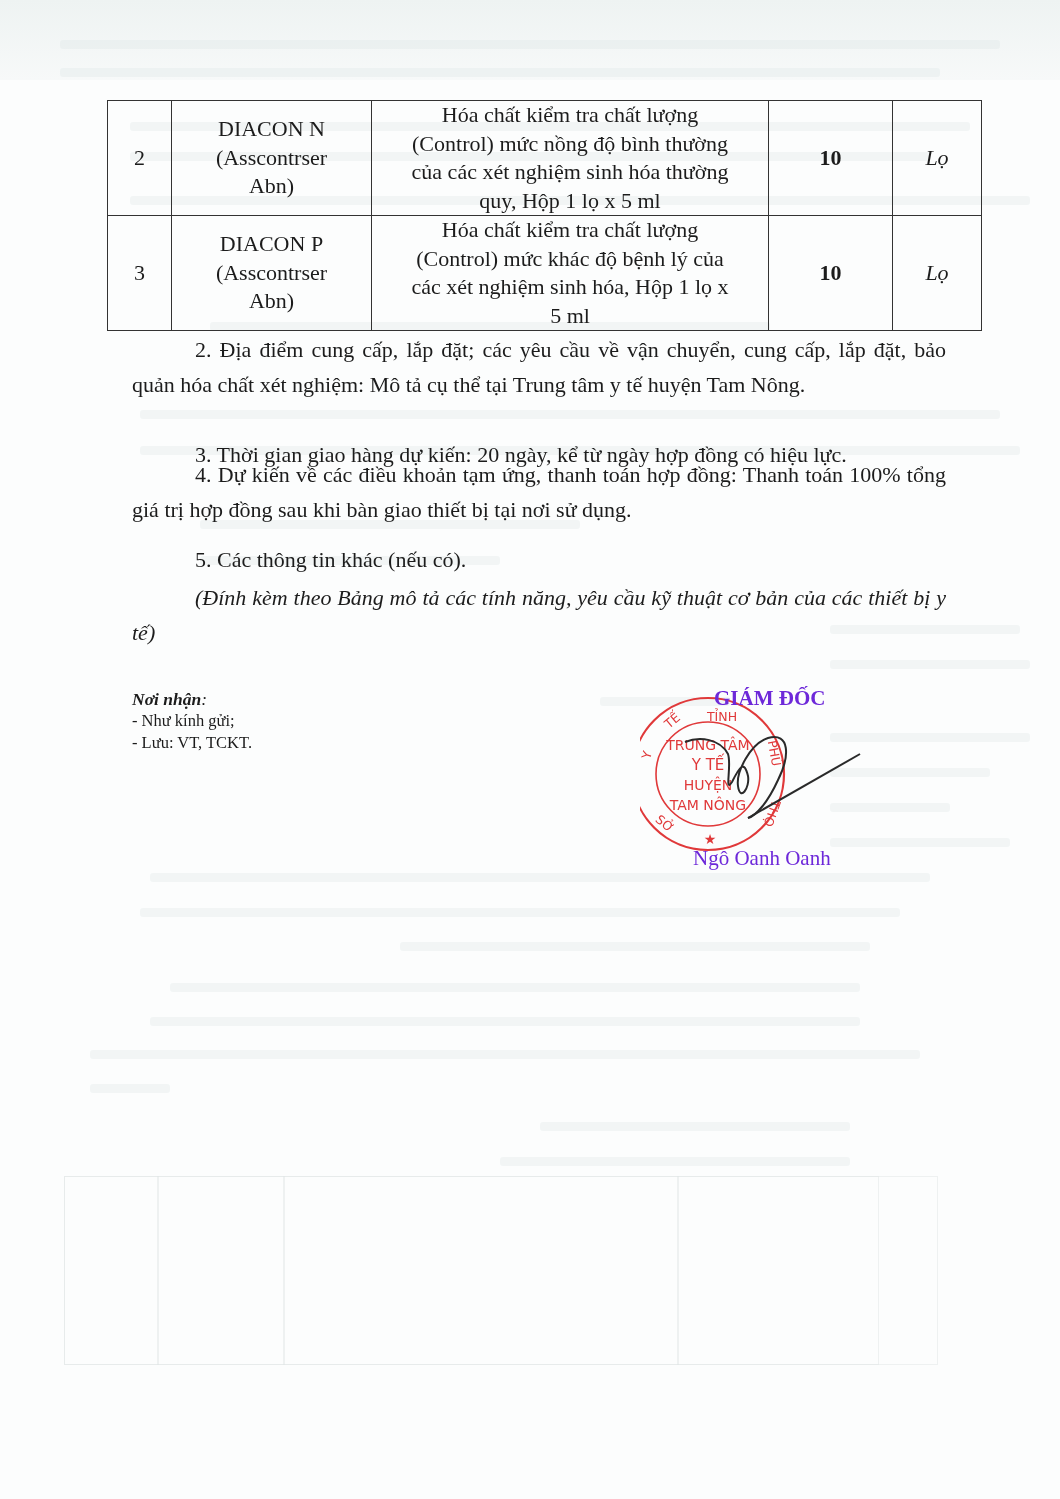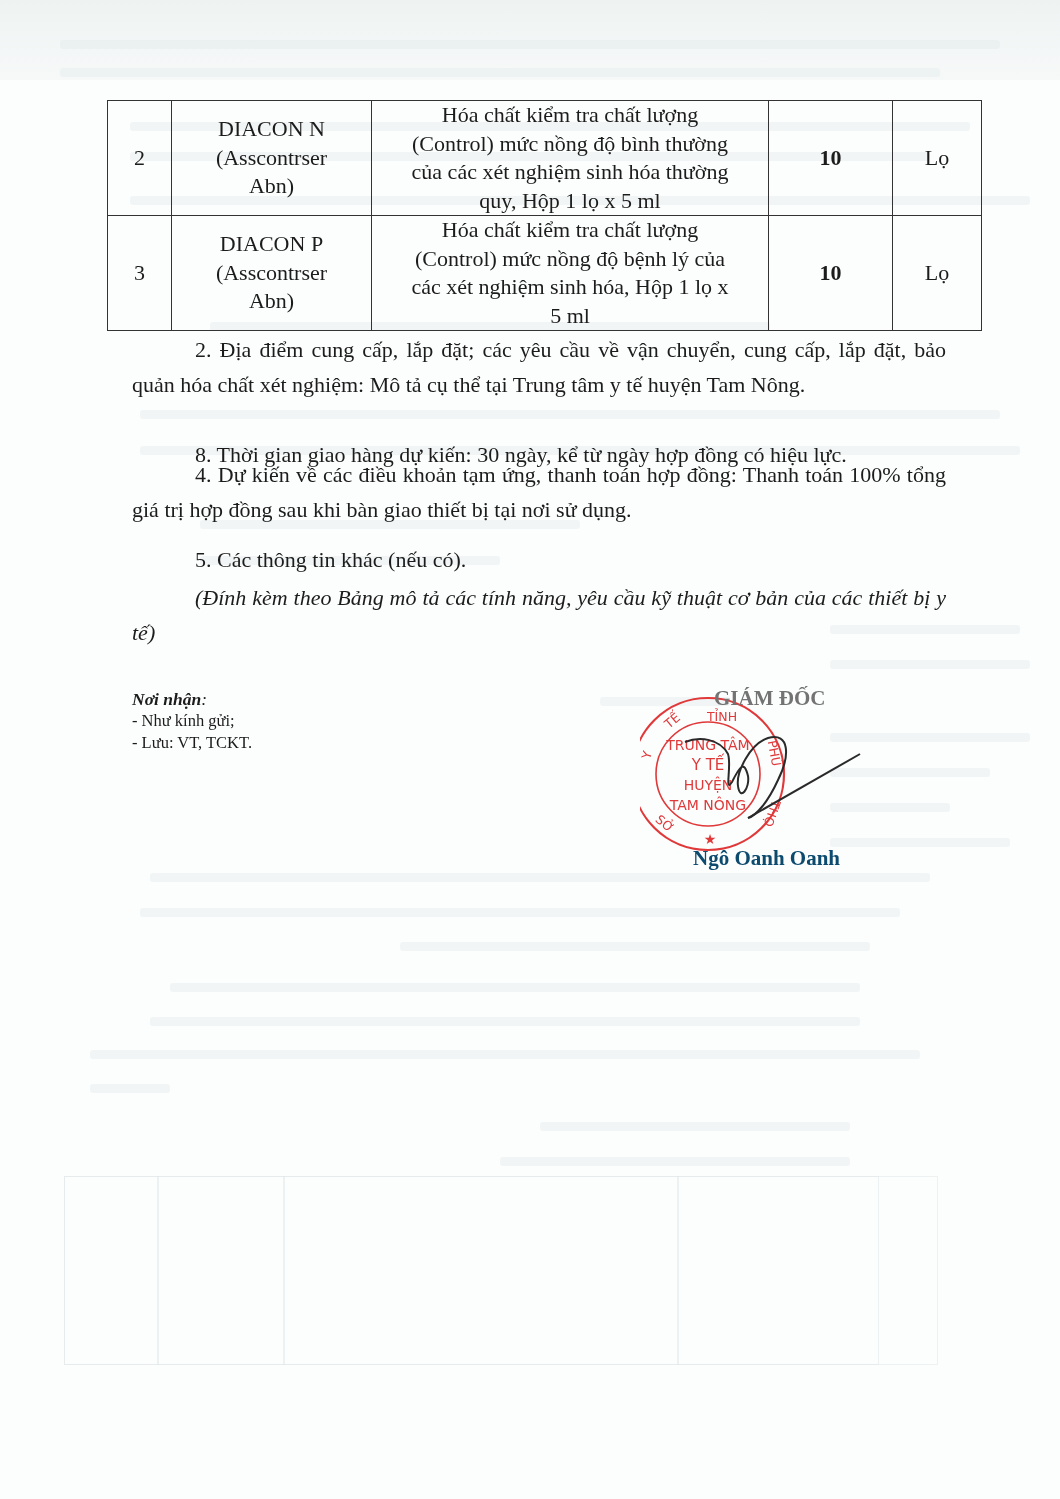--- a/index.html
+++ b/index.html
@@ -27,40 +27,40 @@
       position: absolute; left: 107px; top: 100px;
       border-collapse: collapse; font-size: 22px; line-height: 28.5px;
     }
     table.items td {
       border: 1.5px solid #333; text-align: center; vertical-align: middle; padding: 0;
     }
     table.items td.c0 { width: 63px; }
     table.items td.c1 { width: 199px; font-family: Liberation Serif, serif; }
     table.items td.c2 { width: 388px; padding: 0 4px; }
     table.items td.c3 { width: 123px; font-weight: bold; }
-    table.items td.c4 { width: 88px; }
+    table.items td.c4 { width: 88px; font-style: italic; }
     table.items tr { height: 114px; }
     .para {
       position: absolute; left: 132px; width: 814px;
       font-size: 22px; line-height: 35px; text-align: justify;
     }
     .indent { text-indent: 63px; }
     .italic { font-style: italic; }
     .recip {
       position: absolute; left: 132px; top: 688px; font-size: 16.5px; line-height: 22px;
     }
     .recip .title { font-style: italic; font-weight: bold; font-size: 17.5px; }
     .sigblock {
       position: absolute; left: 640px; top: 684px; width: 240px; height: 190px;
     }
     .sig-title {
-      position: absolute; left: 74px; top: 2px; font-weight: bold; font-size: 21px; color: #737373;
+      position: absolute; left: 74px; top: 2px; font-weight: bold; font-size: 21px; color: #6d28d9;
     }
     .sig-name {
-      position: absolute; left: 53px; top: 162px; font-weight: bold; font-size: 21px; color: #0c4a6e;
+      position: absolute; left: 53px; top: 162px; font-weight: normal; font-size: 21px; color: #6d28d9;
     }
     .stamp { position: absolute; left: 0; top: 0; }
   </style>
 </head>
 <body>
 
 <div class="topband"></div>
 
 <div class="ghost">
   <div class="gl" style="left:60px;top:40px;width:940px;"></div>
@@ -116,32 +116,32 @@
   </tr>
   <tr>
     <td class="c0">3</td>
     <td class="c1">
       <div>DIACON P</div>
       <div>(Asscontrser</div>
       <div>Abn)</div>
     </td>
     <td class="c2">
       <div>Hóa chất kiểm tra chất lượng</div>
-      <div>(Control) mức nồng độ bệnh lý của</div>
+      <div>(Control) mức khác độ bệnh lý của</div>
       <div>các xét nghiệm sinh hóa, Hộp 1 lọ x</div>
       <div>5 ml</div>
     </td>
     <td class="c3">10</td>
     <td class="c4">Lọ</td>
   </tr>
 </tbody>
   </table>
 
 <div class="para indent" style="top:332px;">2. Địa điểm cung cấp, lắp đặt; các yêu cầu về vận chuyển, cung cấp, lắp đặt, bảo quản hóa chất xét nghiệm: Mô tả cụ thể tại Trung tâm y tế huyện Tam Nông.</div>
-<div class="para indent" style="top:437px;">8. Thời gian giao hàng dự kiến: 30 ngày, kể từ ngày hợp đồng có hiệu lực.</div>
+<div class="para indent" style="top:437px;">3. Thời gian giao hàng dự kiến: 20 ngày, kể từ ngày hợp đồng có hiệu lực.</div>
 <div class="para indent" style="top:457px;">4. Dự kiến về các điều khoản tạm ứng, thanh toán hợp đồng: Thanh toán 100% tổng giá trị hợp đồng sau khi bàn giao thiết bị tại nơi sử dụng.</div>
 <div class="para indent" style="top:542px;">5. Các thông tin khác (nếu có).</div>
 <div class="para indent italic" style="top:580px;">(Đính kèm theo Bảng mô tả các tính năng, yêu cầu kỹ thuật cơ bản của các thiết bị y tế)</div>
 
 <div class="recip">
   <div class="title"><span>Nơi nhận</span><span style="font-weight:normal">:</span></div>
   <div>- Như kính gửi;</div>
   <div>- Lưu: VT, TCKT.</div>
 </div>
 

